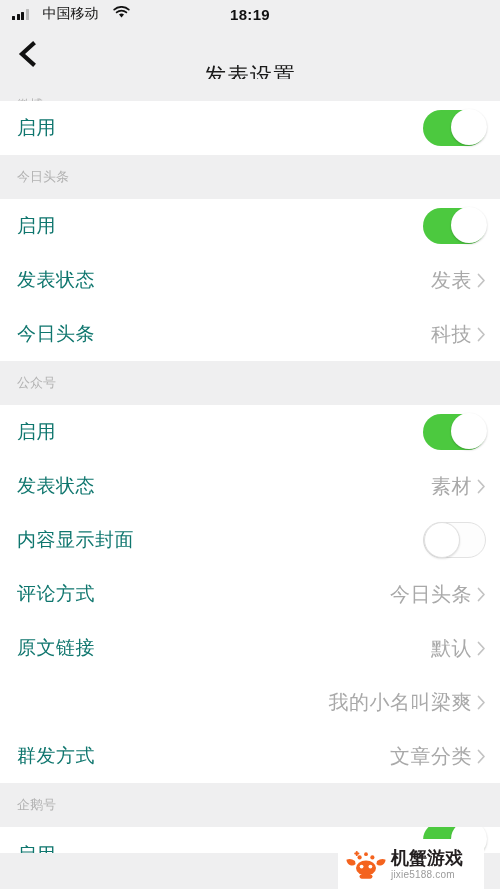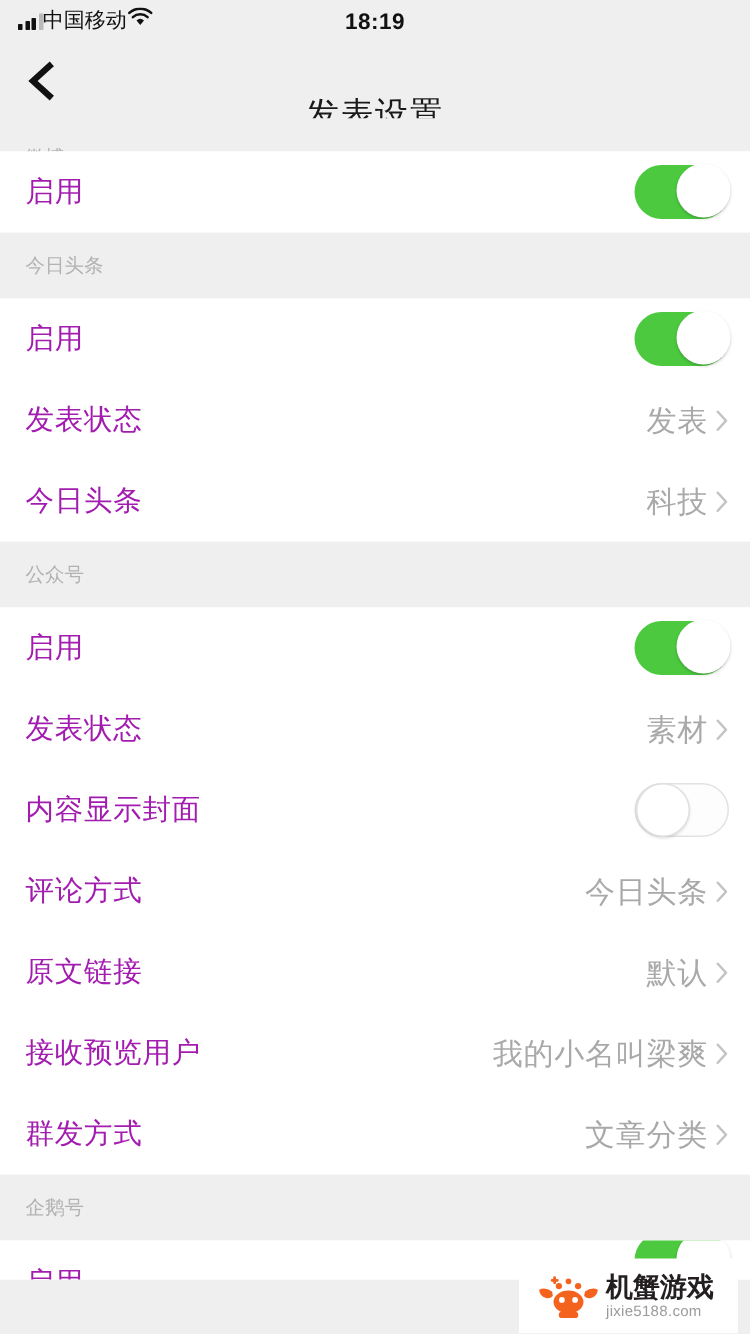--- a/index.html
+++ b/index.html
@@ -9,21 +9,21 @@
     font-family:"Liberation Sans","DejaVu Sans",sans-serif;
     -webkit-font-smoothing:antialiased;
   }
   .phone{position:relative;width:500px;height:889px;overflow:hidden;background:#efeff0;}
 
   
   .statusbar{
     position:relative;height:28px;background:#efeff0;
     display:flex;align-items:center;padding:0 12px;box-sizing:border-box;
   }
-  .sb-left{display:flex;align-items:center;gap:0;flex:0 0 auto;}
+  .sb-left{display:flex;align-items:center;gap:14px;flex:0 0 auto;}
   .sb-center{position:absolute;left:0;right:0;text-align:center;font-size:15px;font-weight:bold;color:#111;letter-spacing:.3px;}
   .sb-right{margin-left:auto;display:flex;align-items:center;gap:6px;position:relative;z-index:2;}
   .carrier{font-size:14px;color:#111;font-weight:500;}
   .bars{display:flex;align-items:flex-end;gap:1.5px;height:11px;}
   .bars i{display:block;width:3px;background:#111;border-radius:.5px;}
   .bars i:nth-child(1){height:4px;}
   .bars i:nth-child(2){height:6px;}
   .bars i:nth-child(3){height:8px;}
   .bars i:nth-child(4){height:11px;background:#b9b9b9;}
   .pct{font-size:14px;color:#111;font-weight:500;}
@@ -45,44 +45,44 @@
   }
   .sec-header.clipped{height:22px;align-items:flex-end;overflow:hidden;}
   .sec-header.clipped span{position:relative;top:13px;}
   .group{background:#ffffff;}
   .row{
     position:relative;height:54px;background:#fff;display:flex;align-items:center;
     padding:0 14px 0 17px;box-sizing:border-box;
   }
   .row.clipped{height:26px;overflow:hidden;}
   .row.clipped .row-label{position:relative;top:15px;}
-  .row-label{font-size:19px;color:#a21caf;letter-spacing:.5px;}
+  .row-label{font-size:19px;color:#0f766e;letter-spacing:.5px;}
   .row-right{margin-left:auto;display:flex;align-items:center;gap:5px;}
   .row-value{font-size:20px;color:#a9a9a9;letter-spacing:.5px;}
   .chev{width:9px;height:15px;flex:0 0 auto;}
   .chev svg{display:block;}
 
   
   .switch{width:63px;height:36px;border-radius:18px;position:relative;box-sizing:border-box;flex:0 0 auto;}
   .switch.on{background:#4cc93f;}
   .switch.on .knob{left:28px;}
   .switch.off{background:#fdfdfd;border:1px solid #e2e2e2;}
   .switch.off .knob{left:0px;border:1px solid #e0e0e0;}
   .knob{
     position:absolute;top:-1px;width:36px;height:36px;border-radius:50%;
     background:#fff;box-sizing:border-box;
     box-shadow:0 1px 2px rgba(0,0,0,.22);
   }
   .switch.off .knob{top:-1px;box-shadow:0 1px 2px rgba(0,0,0,.12);}
 
   
   .watermark{
-    position:absolute;right:8px;bottom:0;width:146px;height:50px;
+    position:absolute;right:16px;bottom:0;width:146px;height:50px;
     background:#fff;border-top-left-radius:14px;
-    display:flex;align-items:center;gap:4px;padding-left:12px;box-sizing:border-box;
+    display:flex;align-items:center;gap:4px;padding-left:7px;box-sizing:border-box;
   }
   .wm-logo{width:42px;height:34px;flex:0 0 auto;}
   .wm-text{display:flex;flex-direction:column;line-height:1;}
   .wm-title{font-size:18px;font-weight:bold;color:#231f20;letter-spacing:0px;}
   .wm-url{font-size:10px;color:#9b9b9b;margin-top:3px;letter-spacing:.2px;}
 </style>
 </head>
 <body>
 
 <div class="phone">
@@ -214,21 +214,20 @@
           <span class="row-right">
             <span class="row-value">默认</span>
             <span class="chev">
               <svg viewBox="0 0 9 15" width="9" height="15">
                 <path d="M1.5 1.5 L7 7.5 L1.5 13.5" stroke="#c3c3c3" stroke-width="1.7" fill="none" stroke-linecap="round" stroke-linejoin="round"></path>
               </svg>
             </span>
           </span>
         </div>
         <div class="row">
-          <span class="row-label">接收预览用户</span>
           <span class="row-right">
             <span class="row-value">我的小名叫梁爽</span>
             <span class="chev">
               <svg viewBox="0 0 9 15" width="9" height="15">
                 <path d="M1.5 1.5 L7 7.5 L1.5 13.5" stroke="#c3c3c3" stroke-width="1.7" fill="none" stroke-linecap="round" stroke-linejoin="round"></path>
               </svg>
             </span>
           </span>
         </div>
         <div class="row">

